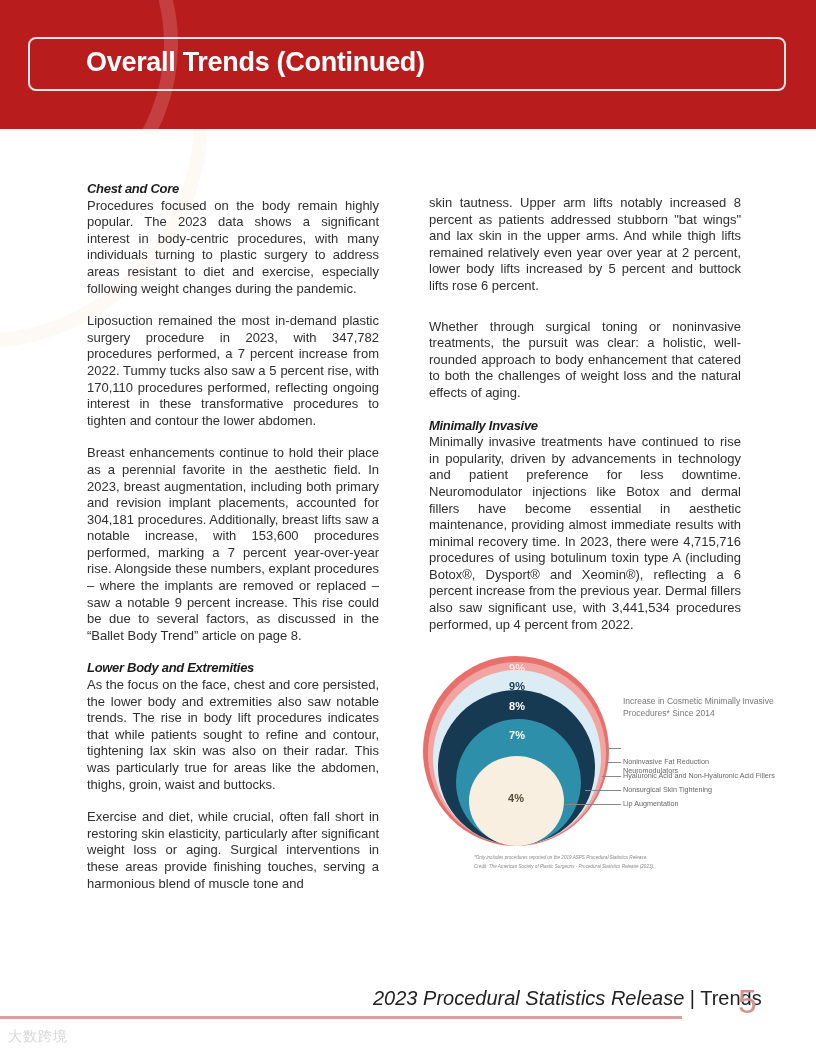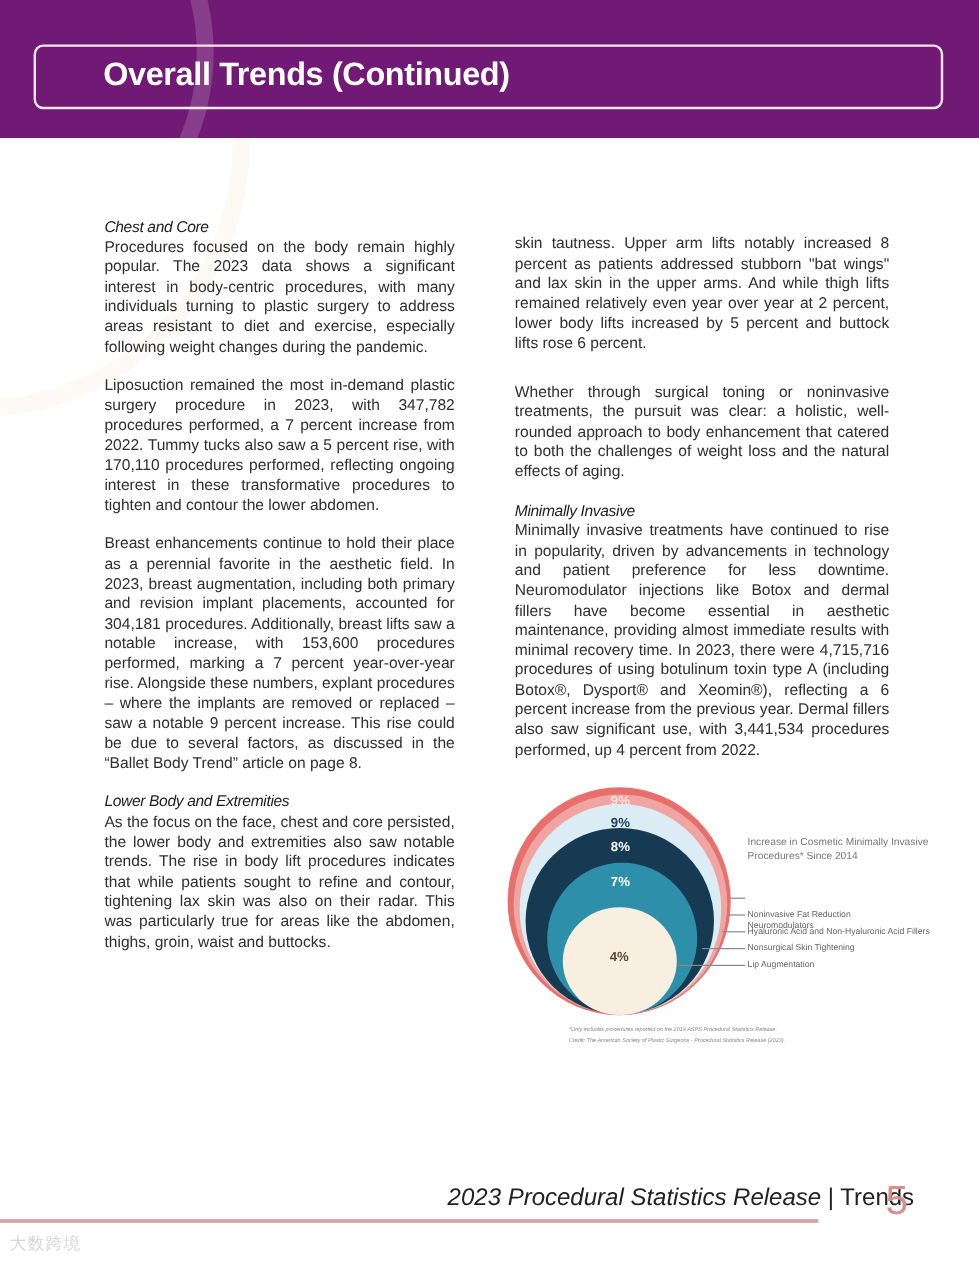--- a/index.html
+++ b/index.html
@@ -3,22 +3,22 @@
 <meta charset="utf-8">
 <style>
   html, body { margin: 0; padding: 0; }
   body {
     width: 816px; height: 1056px; position: relative; overflow: hidden;
     background: #ffffff;
     font-family: "Liberation Sans", sans-serif;
     color: #2b2b2b;
   }
   .header-band {
-    position: absolute; left: 0; top: 0; width: 816px; height: 115px;
-    background: #701a75; overflow: hidden;
+    position: absolute; left: 0; top: 0; width: 816px; height: 129px;
+    background: #b91c1c; overflow: hidden;
   }
   .header-arc {
     position: absolute; left: -210px; top: -150px; width: 360px; height: 360px;
     border-radius: 50%; border: 14px solid rgba(255,255,255,0.16);
   }
   .header-box {
     position: absolute; left: 28px; top: 37px; width: 754px; height: 50px;
     border: 2px solid #f7e6e5; border-radius: 8px;
   }
   .header-title {
@@ -27,21 +27,21 @@
   }
   .bg-arc {
     position: absolute; left: -250px; top: -110px; width: 430px; height: 430px;
     border-radius: 50%; border: 14px solid rgba(245,220,200,0.18);
   }
   .col { position: absolute; width: 292px; font-size: 13px; line-height: 16.6px; color: #2f2f2f; }
   .col-left { left: 87px; top: 181px; }
   .col-right { left: 429px; top: 195px; width: 312px; }
   .col p { margin: 0 0 16px 0; text-align: justify; }
   .col p.tight { margin-bottom: 24px; }
-  .sub { font-weight: normal; font-style: italic; color: #1d1d1d; display: block; letter-spacing: -0.3px; }
+  .sub { font-weight: bold; font-style: italic; color: #1d1d1d; display: block; letter-spacing: -0.3px; }
 
   .chart { position: absolute; left: 423px; top: 656px; width: 200px; height: 190px; }
   .ring { position: absolute; border-radius: 50%; }
   .ring-label { position: absolute; font-weight: bold; font-size: 11px; text-align: center; width: 40px; }
   .legend-title { position: absolute; left: 623px; top: 696px; font-size: 8.5px; line-height: 11.5px; color: #777; width: 160px; }
   .legend-item { position: absolute; left: 623px; font-size: 7.2px; color: #666; white-space: nowrap; }
   .leader { position: absolute; height: 1px; background: #888; }
   .footnote { position: absolute; left: 474px; font-size: 4.6px; font-style: italic; color: #888; white-space: nowrap; }
 
   .footer-title { position: absolute; left: 373px; top: 987px; font-size: 20px; color: #222; white-space: nowrap; }
@@ -61,20 +61,21 @@
   <div class="header-title">Overall Trends (Continued)</div>
 </div>
 
 <div class="col col-left">
   <span class="sub">Chest and Core</span>
   <p>Procedures focused on the body remain highly popular. The 2023 data shows a significant interest in body-centric procedures, with many individuals turning to plastic surgery to address areas resistant to diet and exercise, especially following weight changes during the pandemic.</p>
   <p>Liposuction remained the most in-demand plastic surgery procedure in 2023, with 347,782 procedures performed, a 7 percent increase from 2022. Tummy tucks also saw a 5 percent rise, with 170,110 procedures performed, reflecting ongoing interest in these transformative procedures to tighten and contour the lower abdomen.</p>
   <p>Breast enhancements continue to hold their place as a perennial favorite in the aesthetic field. In 2023, breast augmentation, including both primary and revision implant placements, accounted for 304,181 procedures. Additionally, breast lifts saw a notable increase, with 153,600 procedures performed, marking a 7 percent year-over-year rise. Alongside these numbers, explant procedures – where the implants are removed or replaced – saw a notable 9 percent increase. This rise could be due to several factors, as discussed in the “Ballet Body Trend” article on page 8.</p>
   <span class="sub">Lower Body and Extremities</span>
   <p>As the focus on the face, chest and core persisted, the lower body and extremities also saw notable trends. The rise in body lift procedures indicates that while patients sought to refine and contour, tightening lax skin was also on their radar. This was particularly true for areas like the abdomen, thighs, groin, waist and buttocks.</p>
+  <p>Exercise and diet, while crucial, often fall short in restoring skin elasticity, particularly after significant weight loss or aging. Surgical interventions in these areas provide finishing touches, serving a harmonious blend of muscle tone and</p>
 </div>
 
 <div class="col col-right">
   <p class="tight">skin tautness. Upper arm lifts notably increased 8 percent as patients addressed stubborn "bat wings" and lax skin in the upper arms. And while thigh lifts remained relatively even year over year at 2 percent, lower body lifts increased by 5 percent and buttock lifts rose 6 percent.</p>
   <p>Whether through surgical toning or noninvasive treatments, the pursuit was clear: a holistic, well-rounded approach to body enhancement that catered to both the challenges of weight loss and the natural effects of aging.</p>
   <span class="sub">Minimally Invasive</span>
   <p>Minimally invasive treatments have continued to rise in popularity, driven by advancements in technology and patient preference for less downtime. Neuromodulator injections like Botox and dermal fillers have become essential in aesthetic maintenance, providing almost immediate results with minimal recovery time. In 2023, there were 4,715,716 procedures of using botulinum toxin type A (including Botox®, Dysport® and Xeomin®), reflecting a 6 percent increase from the previous year. Dermal fillers also saw significant use, with 3,441,534 procedures performed, up 4 percent from 2022.</p>
 </div>
 
 <div class="chart">

